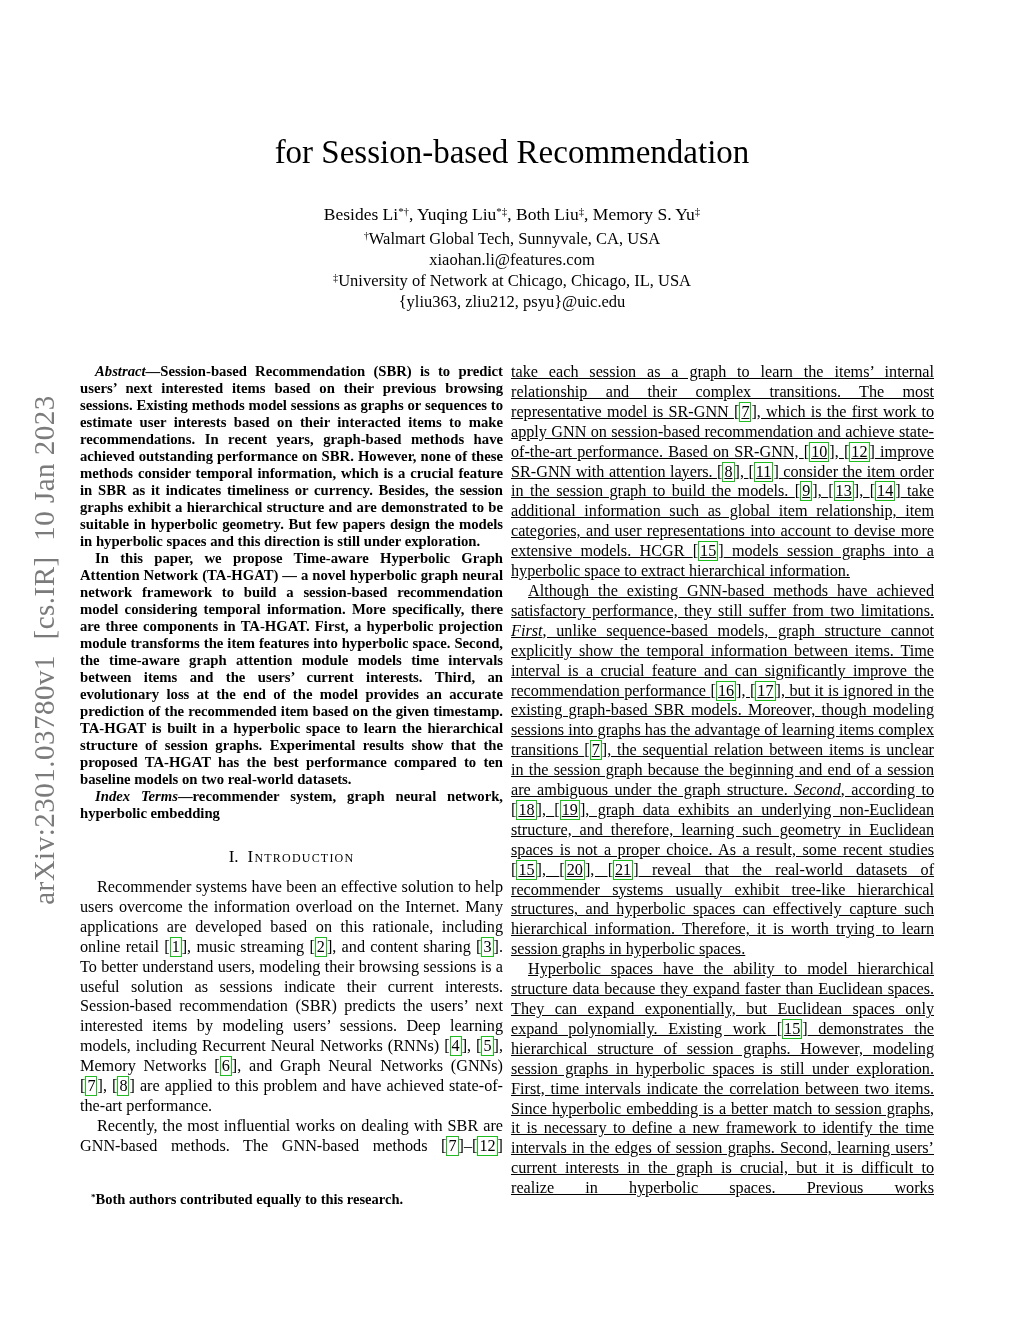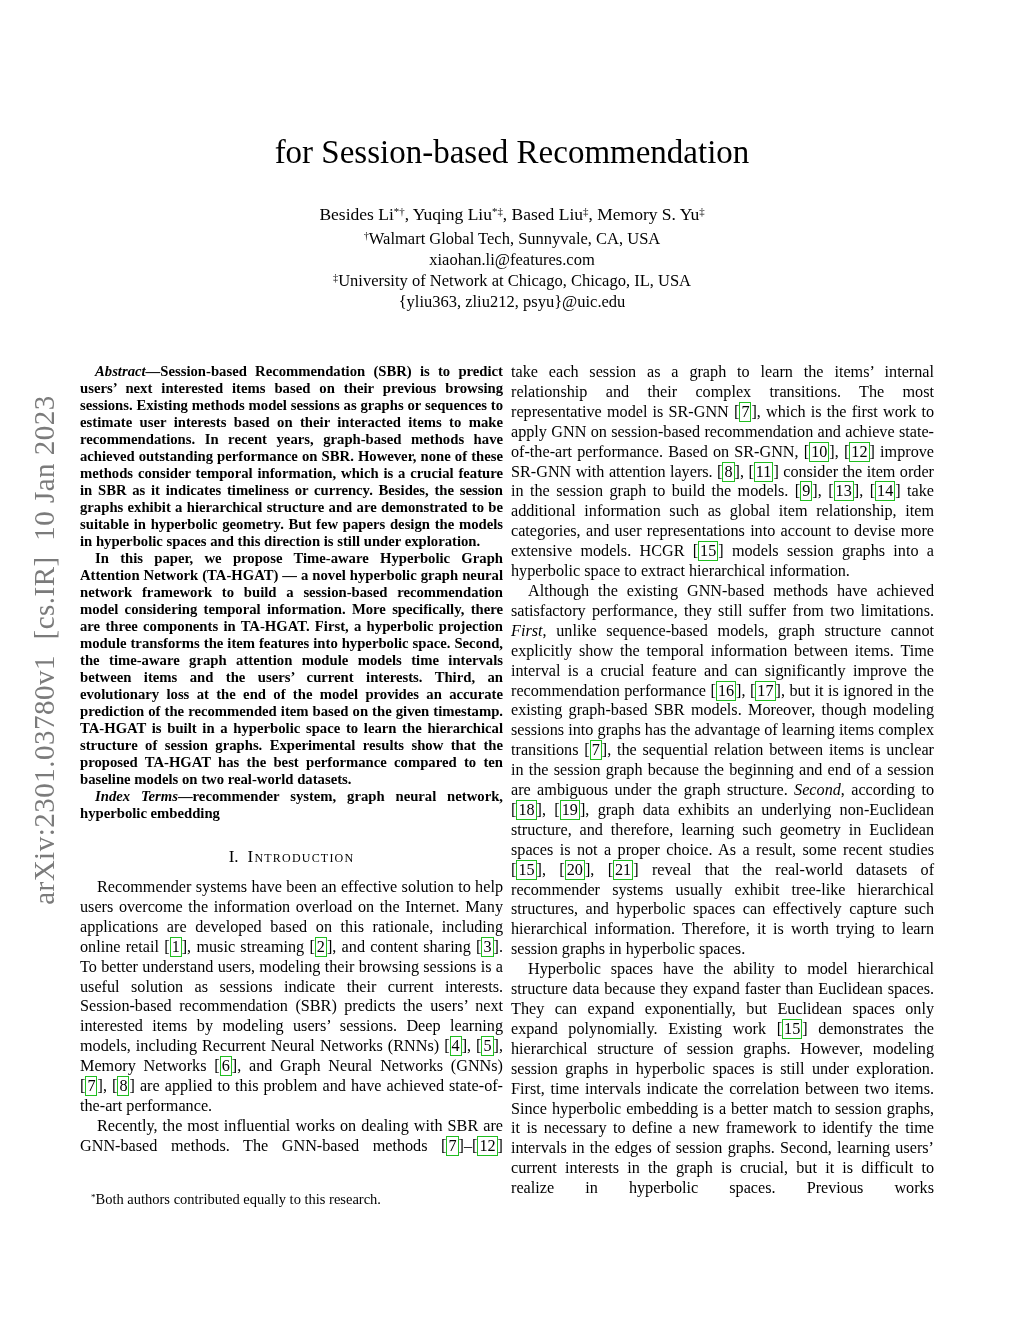--- a/index.html
+++ b/index.html
@@ -50,21 +50,21 @@
   
   .columns {
     position: absolute;
     left: 80px; top: 363px;
     width: 866px;
     display: flex;
     gap: 8px;
   }
   .col { width: 423px; display: flex; flex-direction: column; }
   .col.left { height: 845px; }
-  .col.right { min-height: 845px; }
+  .col.right { min-height: 845px; text-decoration: underline; }
 
   p.abstract {
     margin: 0;
     font-weight: bold;
     font-size: 14.7px;
     line-height: 17px;
     text-align: justify;
     text-indent: 15px;
   }
   p.abstract .bi { font-style: italic; }
@@ -89,41 +89,42 @@
   .sec-num { margin-right: 9px; }
   .sc { font-variant: small-caps; letter-spacing: 1.2px; }
 
   p.footnote {
     margin: 0;
     margin-top: auto;
     font-size: 14.5px;
     line-height: 18px;
     text-indent: 11px;
     text-align: left;
+    font-weight: bold;
   }
 
   .cite-box {
     border: 1.5px solid var(--cite-green);
     padding: 0 1px;
   }
   .it { font-style: italic; }
 </style>
 </head>
 <body>
 
 <div class="page">
 
   <div class="arxiv-watermark">arXiv:2301.03780v1  [cs.IR]  10 Jan 2023</div>
 
   <div class="hdr">
     <h1 class="title">
       <br>
       <span>for Session-based Recommendation</span>
     </h1>
-    <div class="authors"><span>Besides Li</span><sup class="s">*†</sup><span>, Yuqing Liu</span><sup class="s">*‡</sup><span>, Based Liu</span><sup class="s">‡</sup><span>, Memory S. Yu</span><sup class="s">‡</sup></div>
+    <div class="authors"><span>Besides Li</span><sup class="s">*†</sup><span>, Yuqing Liu</span><sup class="s">*‡</sup><span>, Both Liu</span><sup class="s">‡</sup><span>, Memory S. Yu</span><sup class="s">‡</sup></div>
     <div class="affils">
         <div><sup class="s">†</sup><span>Walmart Global Tech, Sunnyvale, CA, USA</span></div>
         <div><span>xiaohan.li@features.com</span></div>
         <div><sup class="s">‡</sup><span>University of Network at Chicago, Chicago, IL, USA</span></div>
         <div><span>{yliu363, zliu212, psyu}@uic.edu</span></div>
       </div>
   </div>
 
   <div class="columns">
     <div class="col left">

